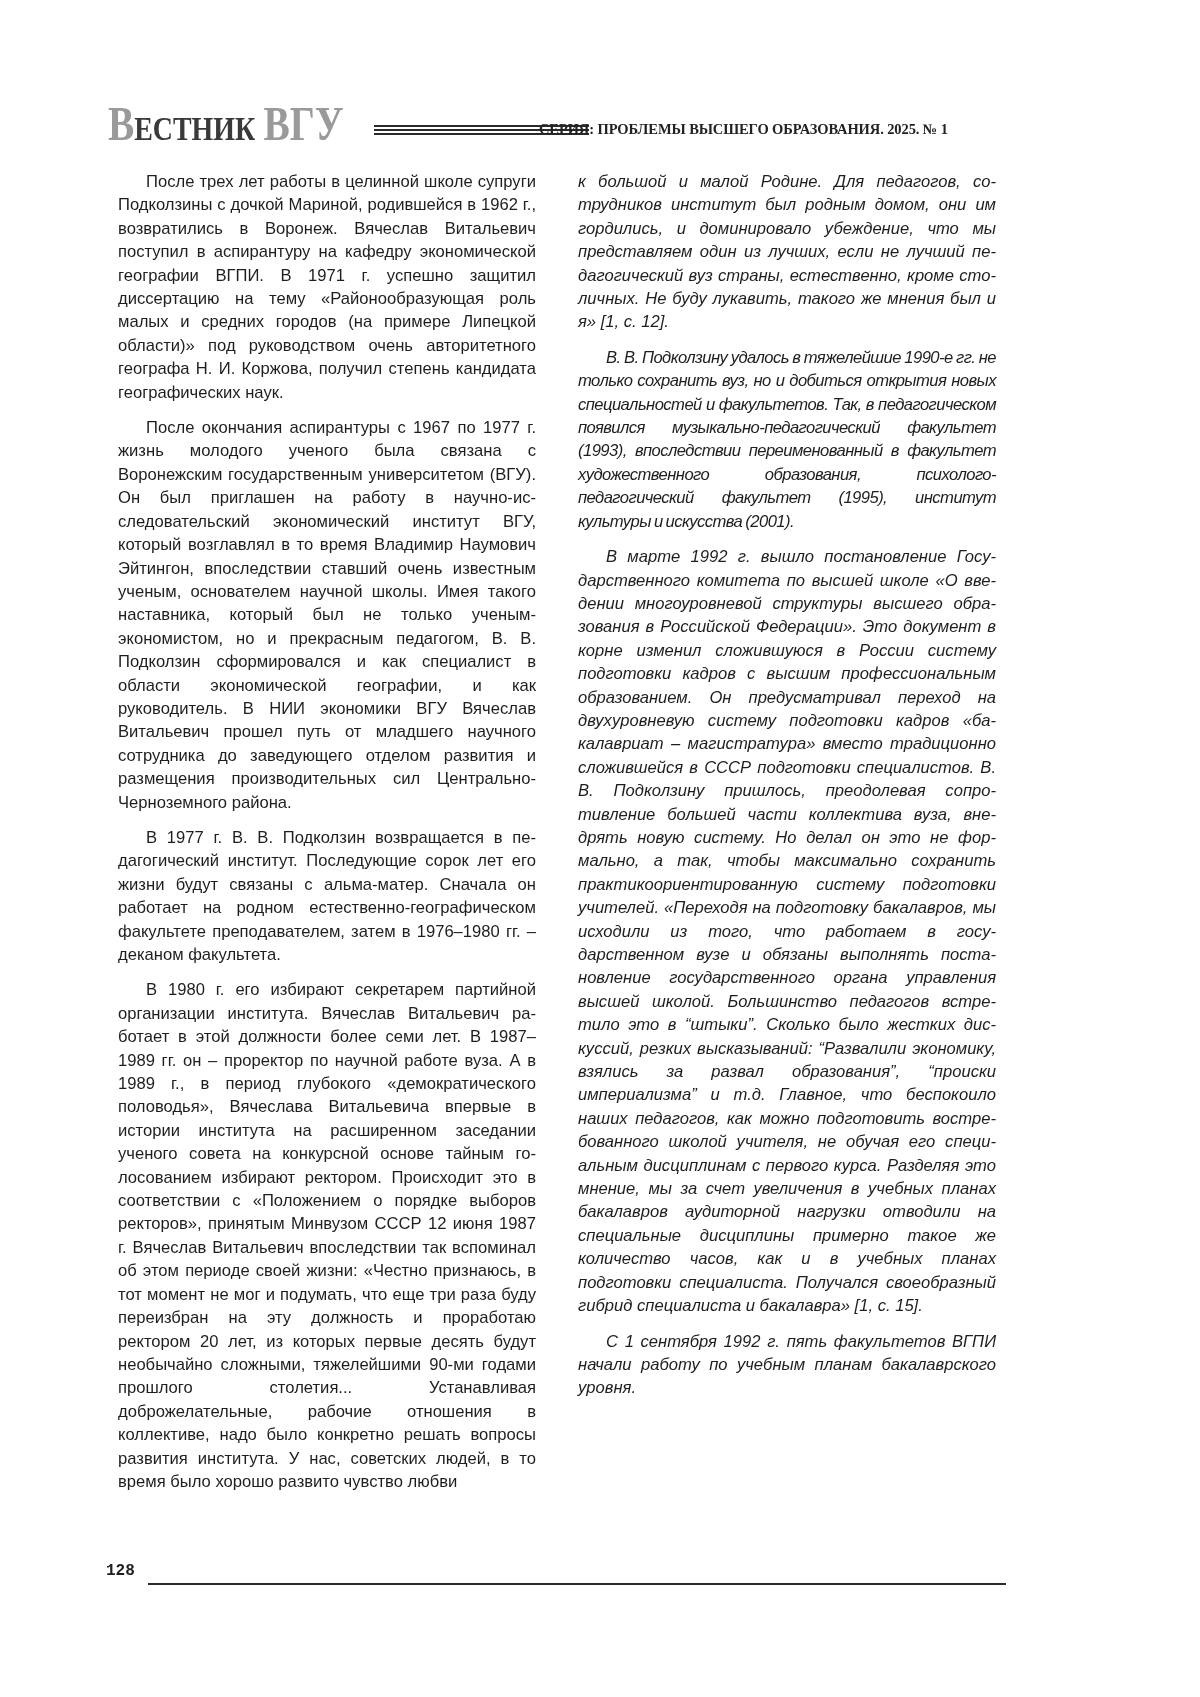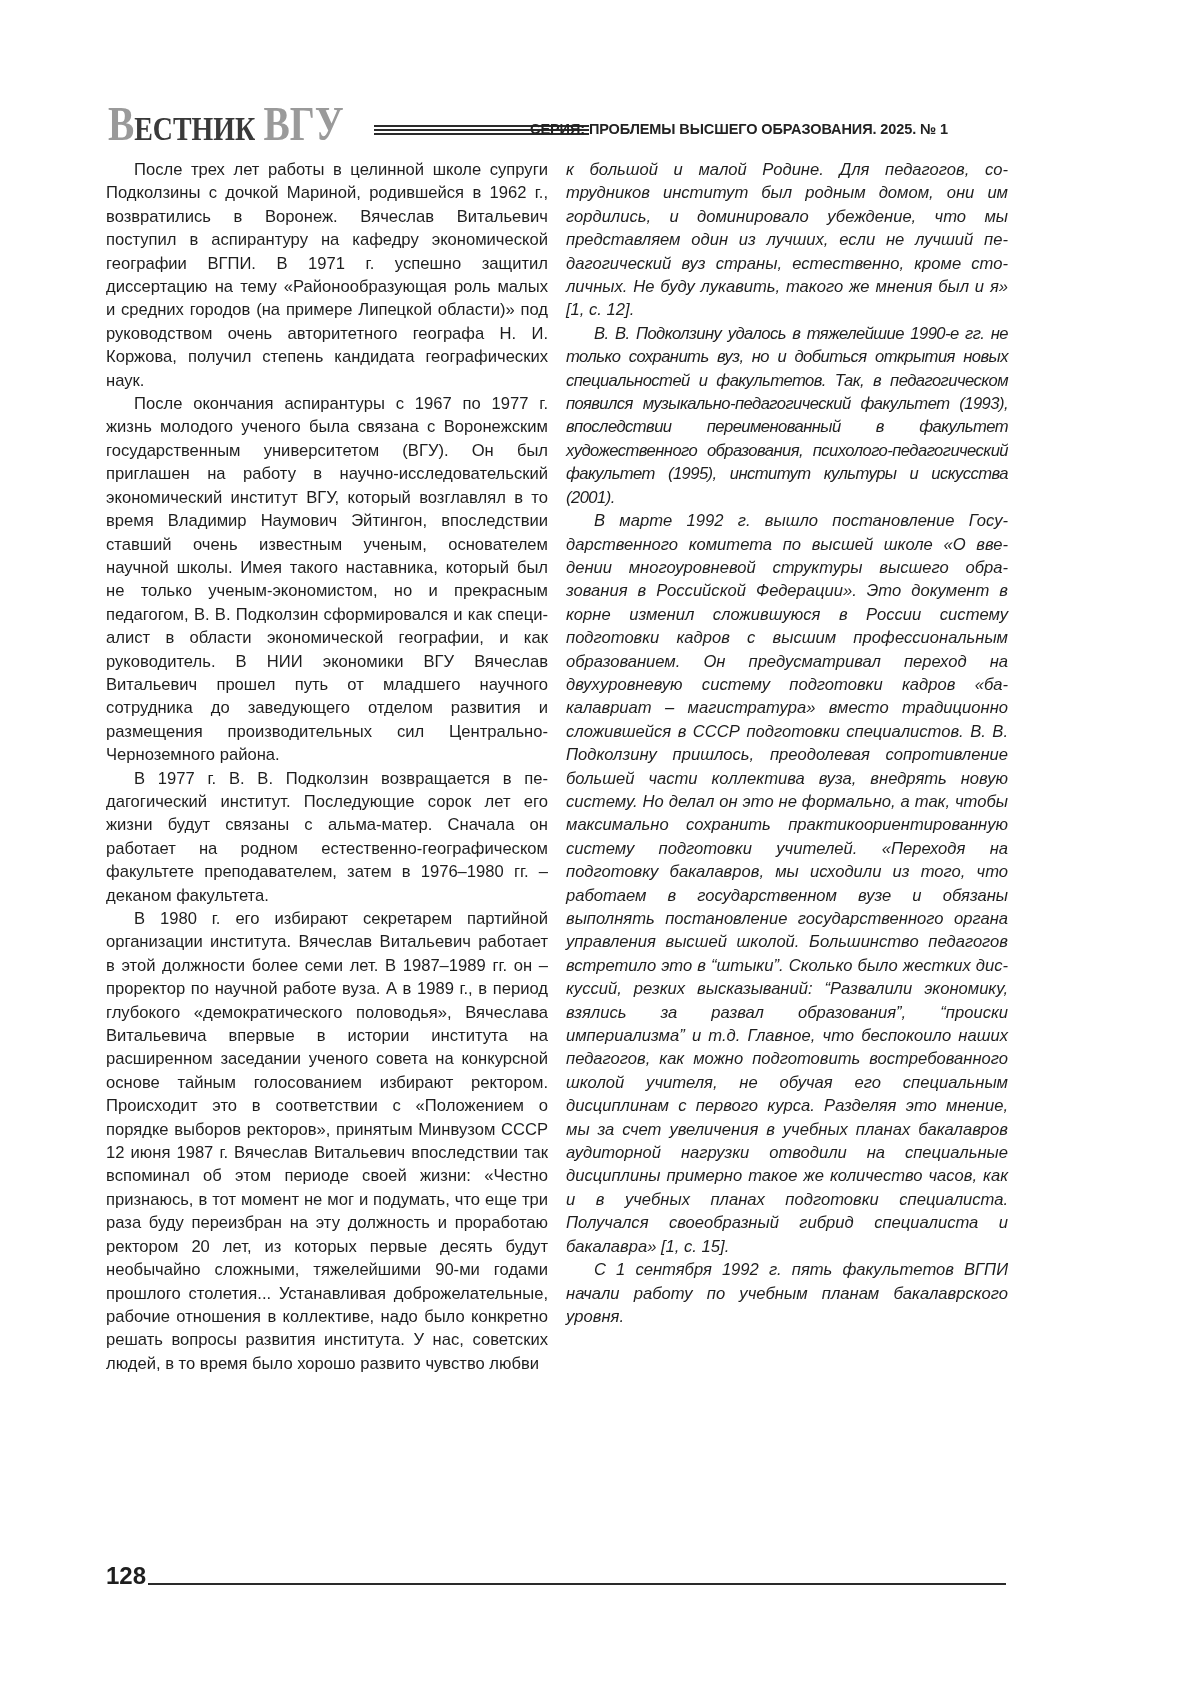--- a/index.html
+++ b/index.html
@@ -6,31 +6,31 @@
   body { width: 1200px; height: 1697px; position: relative; overflow: hidden; }
   .page { position: absolute; left: 0; top: 0; width: 1044px; height: 1697px; }
 
   .header { position: absolute; left: 108px; top: 100px; width: 900px; height: 48px; }
   .logo { position: absolute; left: 0; top: 0; font-family: "Liberation Serif", serif; font-weight: bold; line-height: 48px; white-space: nowrap; transform: scaleX(0.82); transform-origin: left center; }
   .logo .big { font-size: 48px; color: #9a9a9a; }
   .logo .small { font-size: 34px; color: #3a3a3a; letter-spacing: 0px; }
   .logo .vgu { font-size: 48px; color: #9a9a9a; margin-left: 10px; }
   .rule-lines { position: absolute; left: 374px; top: 125px; width: 215px; height: 10px; }
   .rule-lines div { height: 2px; background: #2a2a2a; margin-bottom: 2px; }
-  .series { position: absolute; right: 96px; top: 121px; font-family: Liberation Sans, sans-serif; font-weight: bold; font-size: 14.5px; color: #222; white-space: nowrap; letter-spacing: -0.1px; }
+  .series { position: absolute; right: 96px; top: 121px; font-family: Liberation Serif, serif; font-weight: bold; font-size: 14.5px; color: #222; white-space: nowrap; letter-spacing: -0.1px; }
 
   .col { position: absolute; top: 158px; width: 442px; font-family: "Liberation Sans", sans-serif; font-size: 16.6px; line-height: 23.4px; color: #1e1e1e; text-align: justify; hyphens: manual; }
   .col.left { left: 106px; }
   .col.right { left: 566px; font-style: italic; }
-  .col p { margin: 0; text-indent: 28px; }
+  .col p { margin: 12px; text-indent: 28px; }
   .col p.noindent { text-indent: 0; }
   .col p.cond { letter-spacing: -0.55px; word-spacing: -1px; }
 
   .footer { position: absolute; left: 106px; top: 1562px; width: 900px; height: 30px; }
-  .page-num { position: absolute; left: 0; top: 0; font-family: Liberation Sans, sans-serif; font-weight: bold; font-size: 24px; color: #1e1e1e; }
+  .page-num { position: absolute; left: 0; top: 0; font-family: Liberation Mono, monospace; font-weight: bold; font-size: 16px; color: #1e1e1e; }
   .footer-rule { position: absolute; left: 42px; top: 21px; right: 0; height: 2px; background: #2a2a2a; }
 </style>
 </head>
 <body>
 
 <div class="page">
 
   <div class="header">
     <div class="logo">
       <span class="big">В</span><span class="small">ЕСТНИК</span><span class="vgu">ВГУ</span>

